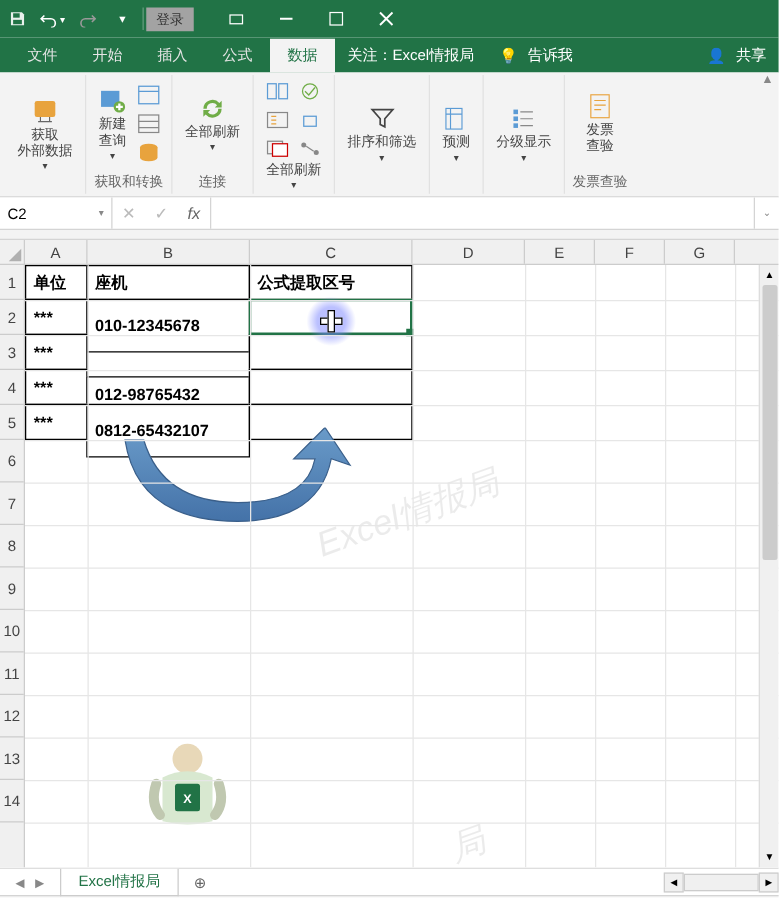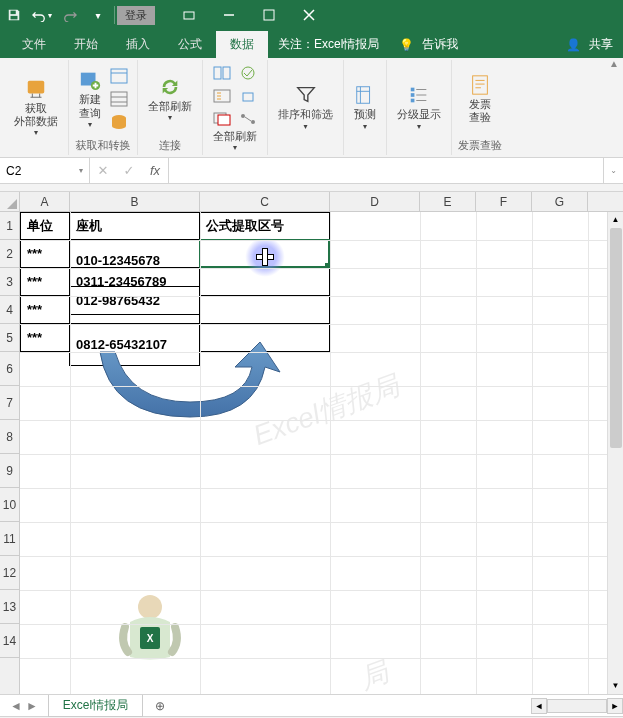--- a/index.html
+++ b/index.html
@@ -357,25 +357,24 @@
   <div class="cells" id="cells">
 
     <div class="datacell bold" style="left:0;top:0;width:50px;height:28px">单位</div>
     <div class="datacell bold" style="left:49px;top:0;width:131px;height:28px">座机</div>
     <div class="datacell bold" style="left:179px;top:0;width:131px;height:28px">公式提取区号</div>
 
     <div class="datacell bold" style="left:0;top:27px;width:50px;height:29px">***</div>
     <div class="datacell bold" style="left:49px;top:27px;width:131px;height:43px">010-12345678</div>
 
     <div class="datacell bold" style="left:0;top:55px;width:50px;height:29px">***</div>
-    <div class="datacell bold" style="left:49px;top:55px;width:131px;height:29px">0311-23456789</div>
     <div class="datacell" style="left:179px;top:55px;width:131px;height:29px"></div>
 
     <div class="datacell bold" style="left:0;top:83px;width:50px;height:29px">***</div>
-    <div class="datacell bold" style="left:49px;top:74px;width:131px;height:29px">012-98765432</div>
+    <div class="datacell bold" style="left:49px;top:89px;width:131px;height:29px">012-98765432</div>
     <div class="datacell" style="left:179px;top:83px;width:131px;height:29px"></div>
 
     <div class="datacell bold" style="left:0;top:111px;width:50px;height:29px">***</div>
     <div class="datacell bold" style="left:49px;top:111px;width:131px;height:43px">0812-65432107</div>
     <div class="datacell" style="left:179px;top:111px;width:131px;height:29px"></div>
 
     <div class="active-cell" style="left:179px;top:27px;width:131px;height:29px"></div>
 
     <div class="cursor-plus" style="left:225px;top:25px"></div>
 

